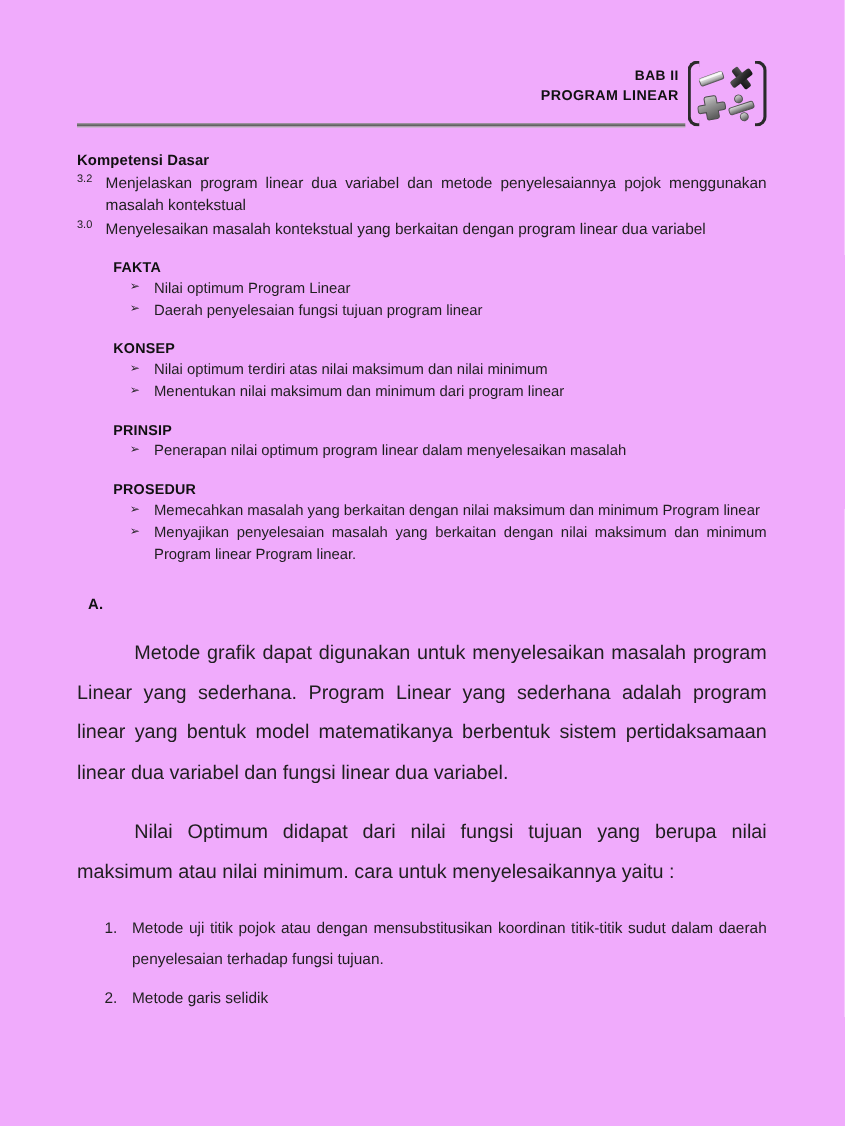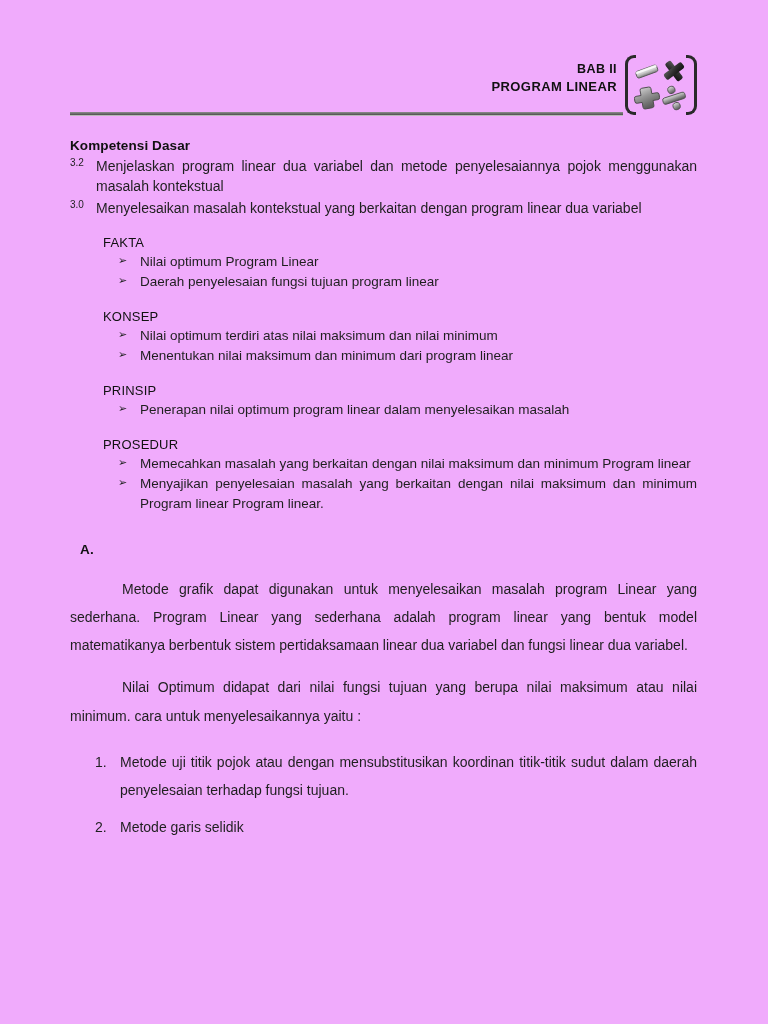--- a/index.html
+++ b/index.html
@@ -151,21 +151,21 @@
     text-align: justify;
     text-justify: inter-word;
   }
 
   
   .cat-block {
     margin-left: 33px;
     margin-top: 17px;
   }
   .cat-title {
-    font-weight: normal;
+    font-weight: bold;
     font-size: 13px;
     color: #111;
     letter-spacing: 0.2px;
     margin-bottom: 2px;
   }
   .cat-list {
     margin: 0;
     padding: 0;
     list-style: none;
   }
@@ -203,21 +203,21 @@
     letter-spacing: 0.2px;
     display: flex;
   }
   .section-a-letter {
     flex: 0 0 22px;
     width: 22px;
   }
 
   .body-para {
     margin-top: 18px;
-    font-size: 14px;
+    font-size: 18px;
     line-height: 2.02;
     color: #1f1f1f;
     text-align: justify;
     text-justify: inter-word;
     text-indent: 52px;
   }
   .body-para.tight {
     margin-top: 10px;
   }
 

